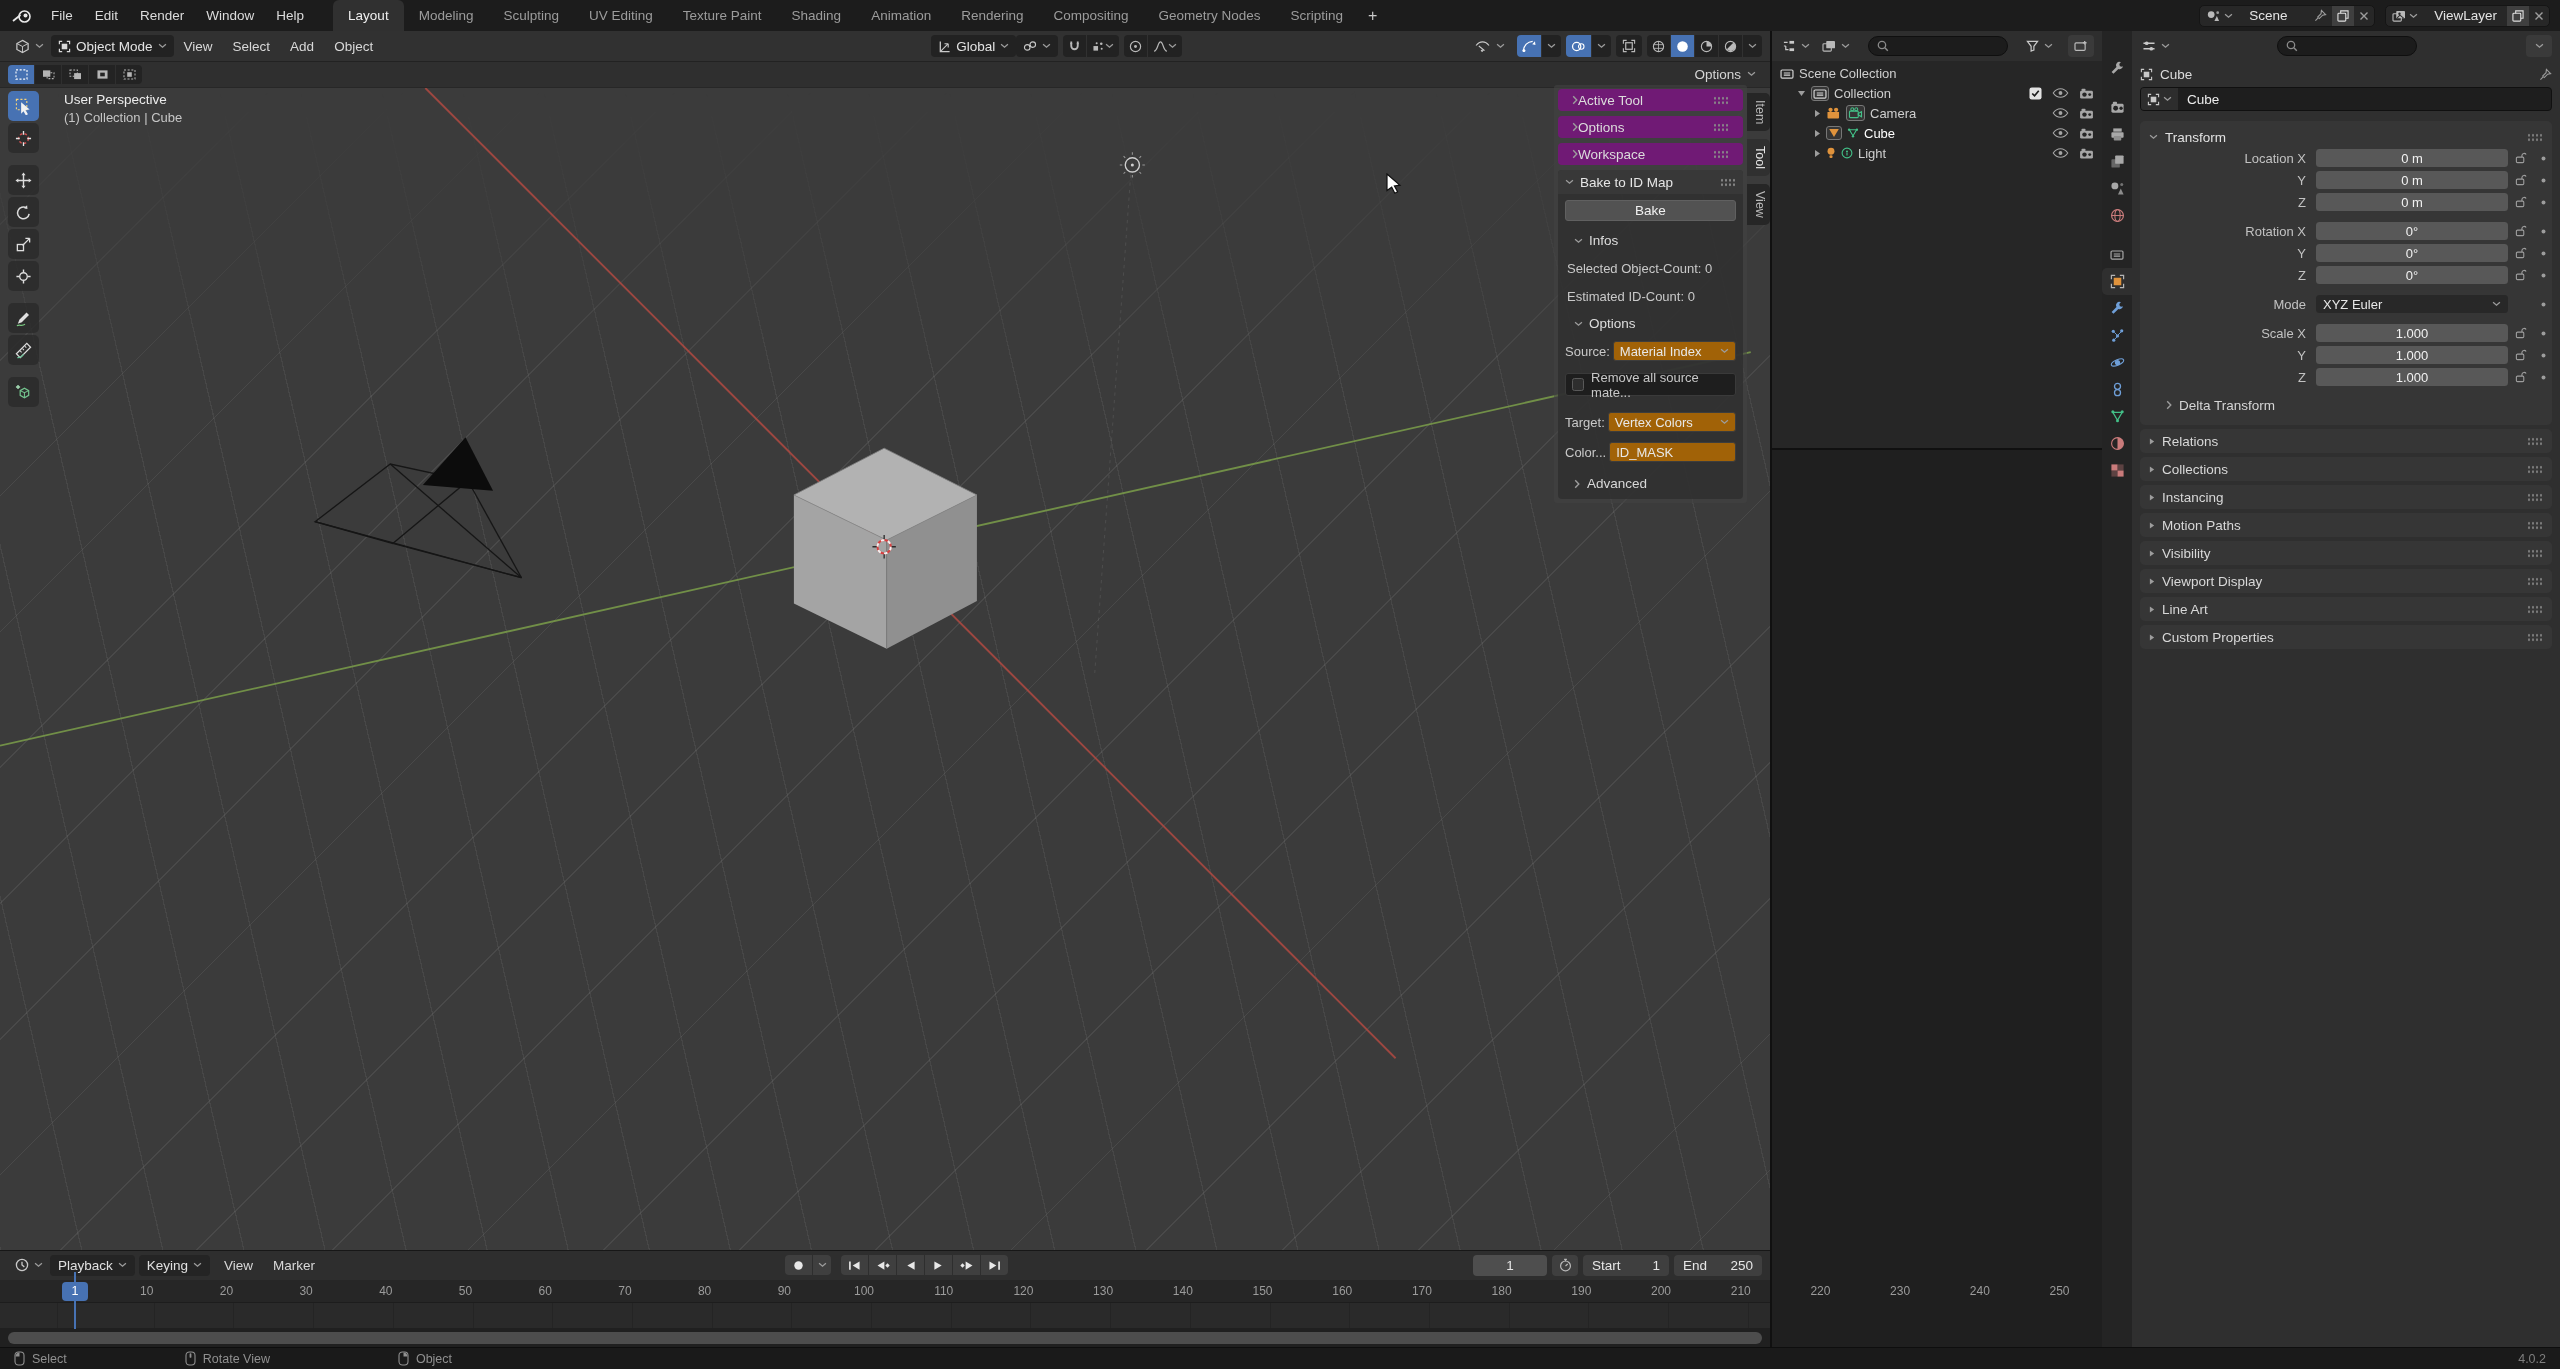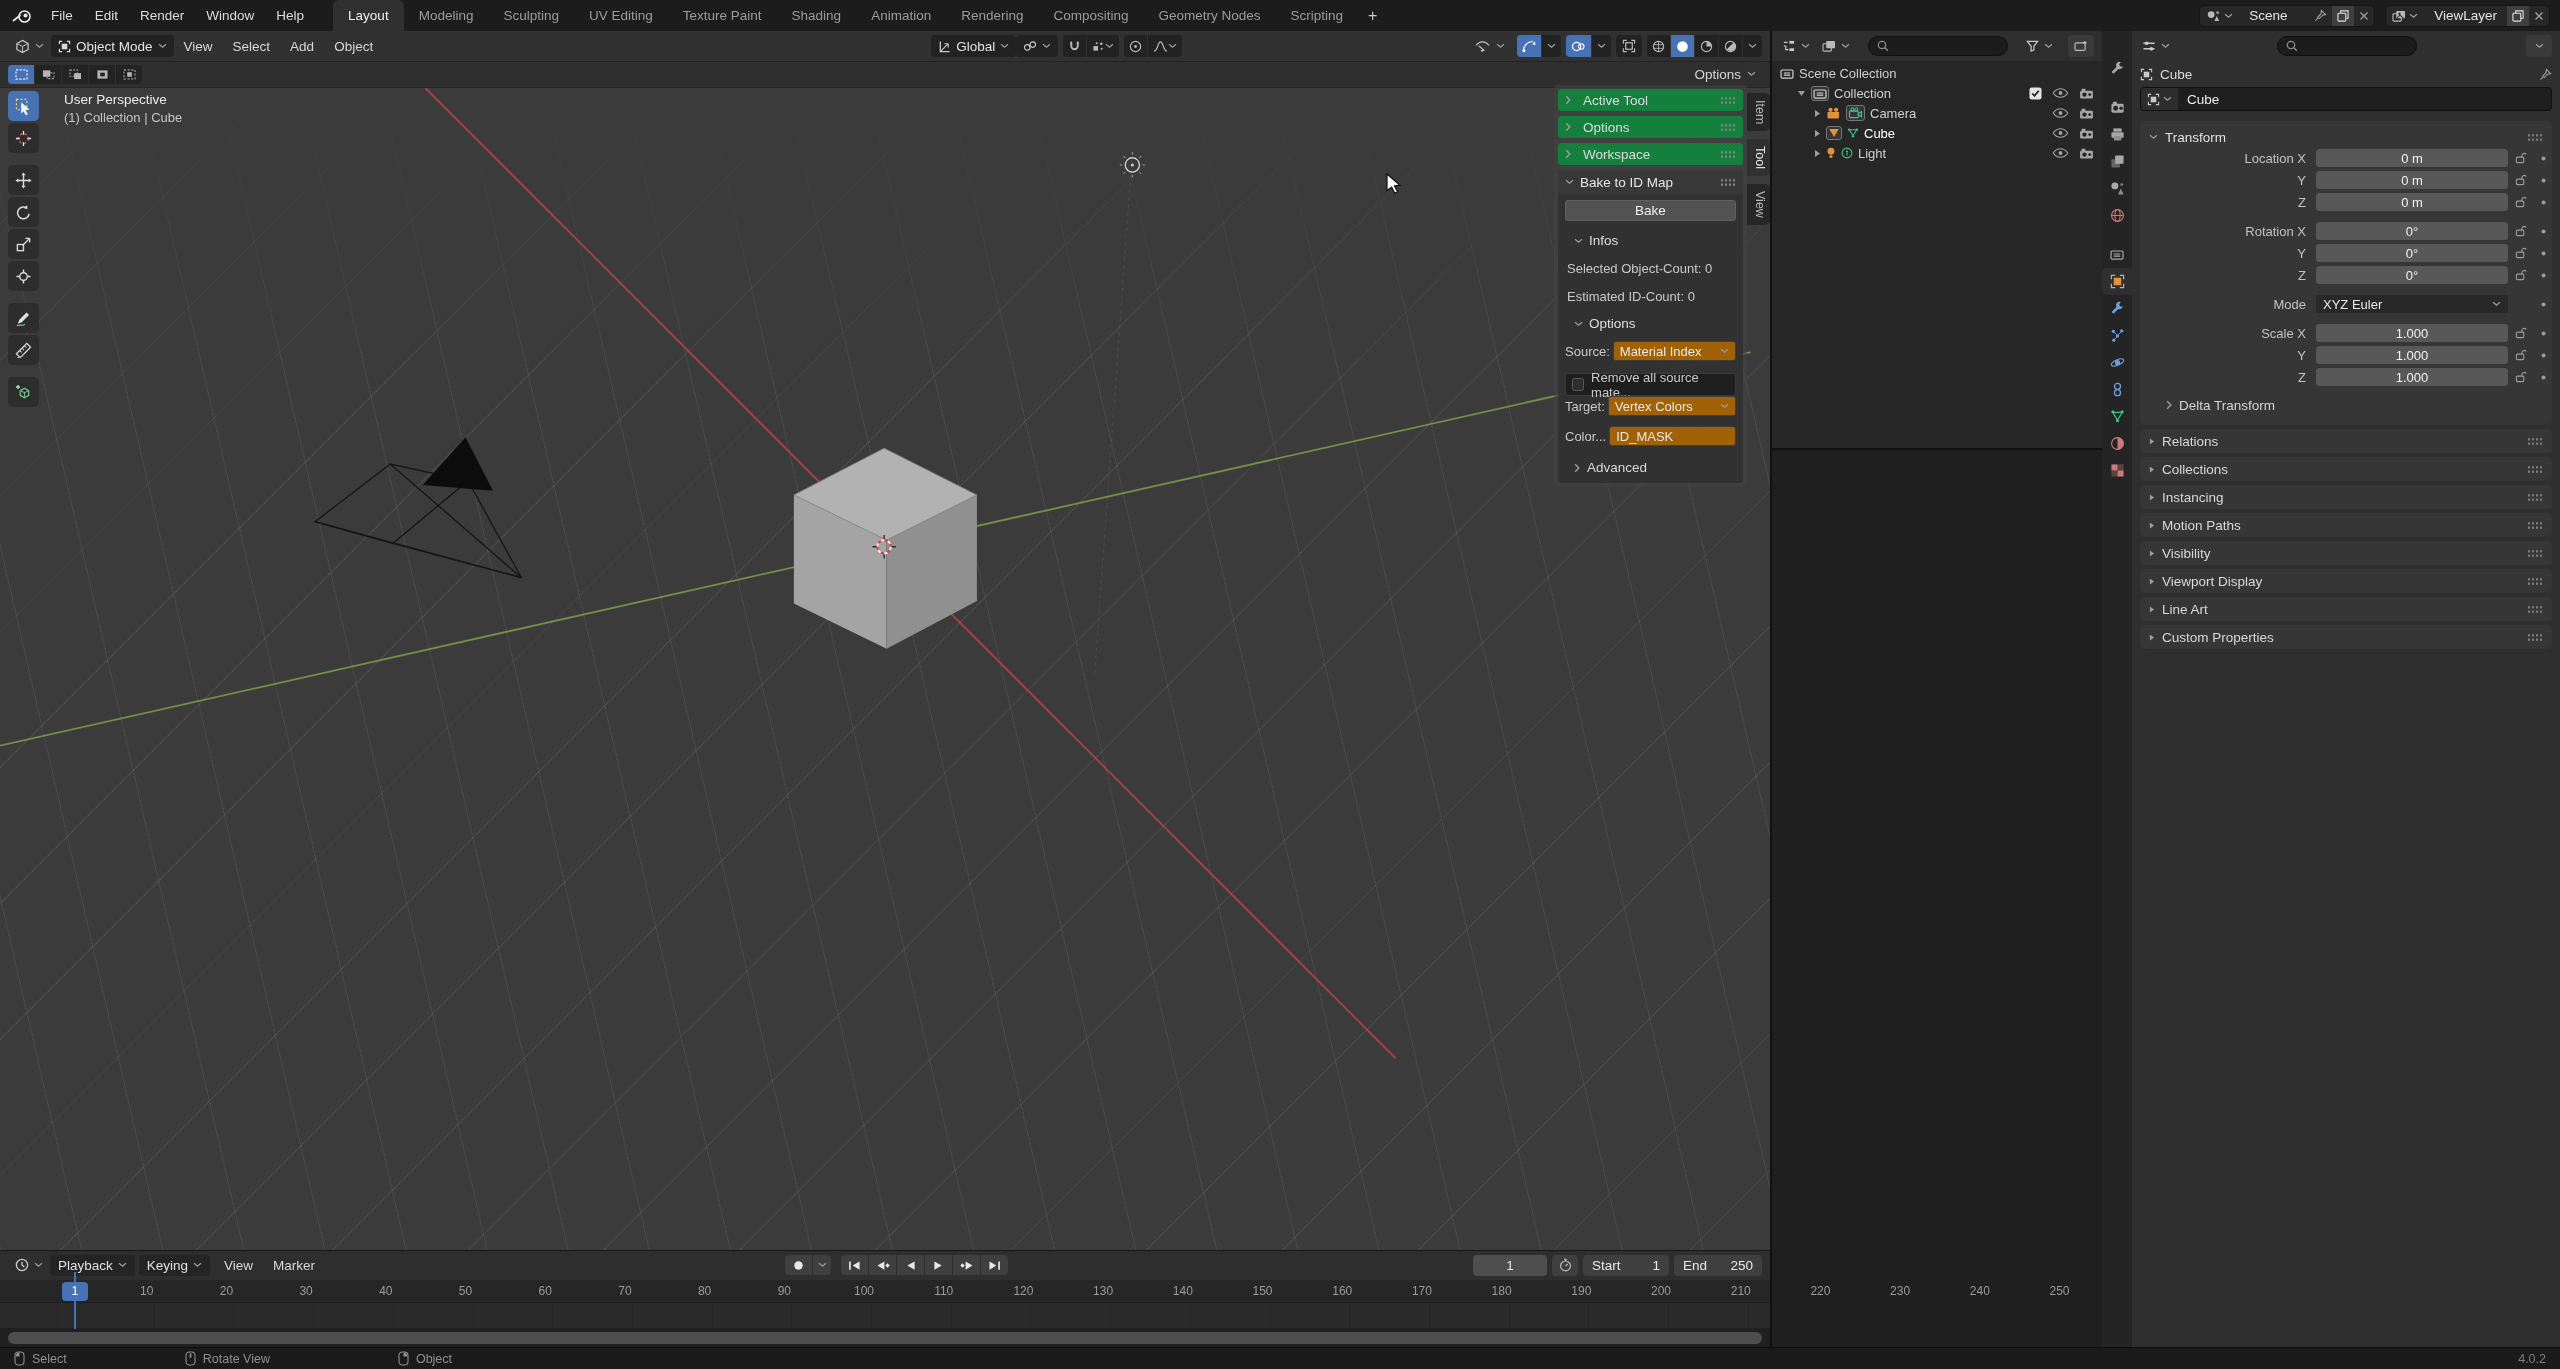--- a/index.html
+++ b/index.html
@@ -64,21 +64,21 @@
   .toolcol{position:absolute;left:8px;top:60px;z-index:15;display:flex;flex-direction:column;gap:2px}
   .tool-btn{width:31px;height:30px;border-radius:5px;background:#2b2b2bd9;display:flex;align-items:center;justify-content:center}
   .tool-btn.on{background:var(--accent)}
   .tool-gap{height:8px}
   .navgizmo{position:absolute;left:1782px;top:28px;z-index:14}
   .viewbtns{position:absolute;left:1864px;top:142px;z-index:14;display:flex;flex-direction:column;gap:7px}
   .vbtn{width:24px;height:24px;border-radius:50%;background:rgba(30,30,30,.5);display:flex;align-items:center;justify-content:center;color:#c2c2c2}
   
   .npanel{position:absolute;top:54px;right:23px;width:193px;z-index:25;background:rgba(66,66,66,.6);
     padding:4px;border-radius:3px;display:flex;flex-direction:column;gap:5px}
-  .np-row{height:22px;background:#15803d;border-radius:4px;display:flex;align-items:center;gap:12px;padding:0 7px;color:#dcdcdc}
+  .np-row{height:22px;background:#701a75;border-radius:4px;display:flex;align-items:center;gap:0;padding:0 14px;color:#dcdcdc}
   .np-grip{margin-left:auto;width:16px;height:9px;
     background-image:radial-gradient(circle,#8a8a8a 1px,transparent 1.1px);background-size:4px 4.5px}
   .np-bake{background:#303030e8;border-radius:4px;overflow:hidden;padding-bottom:8px}
   .np-bake-header{height:24px;background:#383838;display:flex;align-items:center;gap:6px;padding:0 7px;color:#e6e6e6}
   .bake-btn{display:block;width:calc(100% - 14px);margin:6px 7px 2px;height:21px;background:#525252;border:1px solid #606060;
     border-radius:3px;color:#f1f1f1;font:inherit;text-align:center;line-height:19px}
   .np-sub{display:flex;align-items:center;gap:6px;color:#dedede;padding:0 0 0 16px;margin-top:12px}
   .np-info{color:#c9c9c9;padding-left:9px;margin-top:13px;font-size:13px}
   .np-field{display:flex;align-items:center;margin:10px 7px 0;gap:3px}
   .np-label{color:#c9c9c9;font-size:13px;flex:none}
@@ -657,21 +657,21 @@
               <span>Material Index</span>
               <svg class="chev" viewBox="0 0 10 6" width="9" height="6">
                   <path d="M1.2 1l3.8 3.4L8.8 1" stroke="currentColor" fill="none" stroke-width="1.4"></path>
                 </svg>
             </span>
           </div>
           <div class="np-check">
             <span class="np-cb"></span>
             <span>Remove all source mate...</span>
           </div>
-          <div class="np-field" style="margin-top:0">
+          <div class="np-field" style="margin-top:16px">
             <span class="np-label">Target:</span>
             <span class="np-select">
               <span>Vertex Colors</span>
               <svg class="chev" viewBox="0 0 10 6" width="9" height="6">
                   <path d="M1.2 1l3.8 3.4L8.8 1" stroke="currentColor" fill="none" stroke-width="1.4"></path>
                 </svg>
             </span>
           </div>
           <div class="np-field">
             <span class="np-label">Color...</span>

